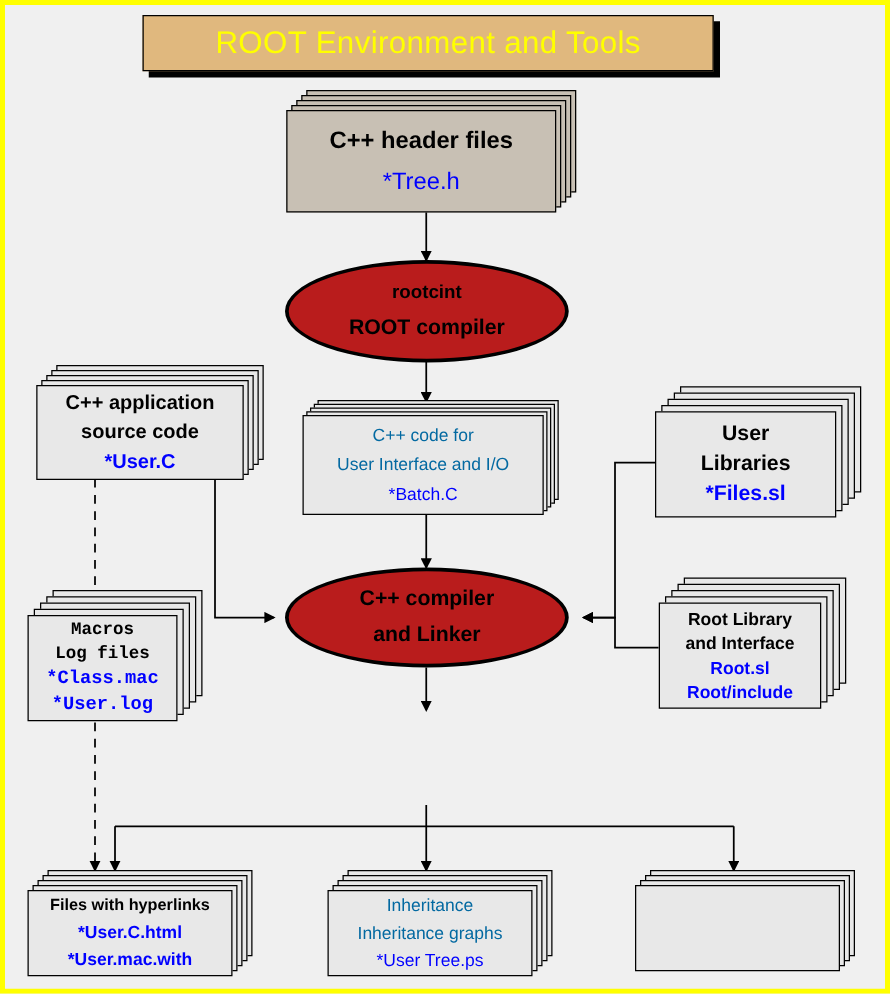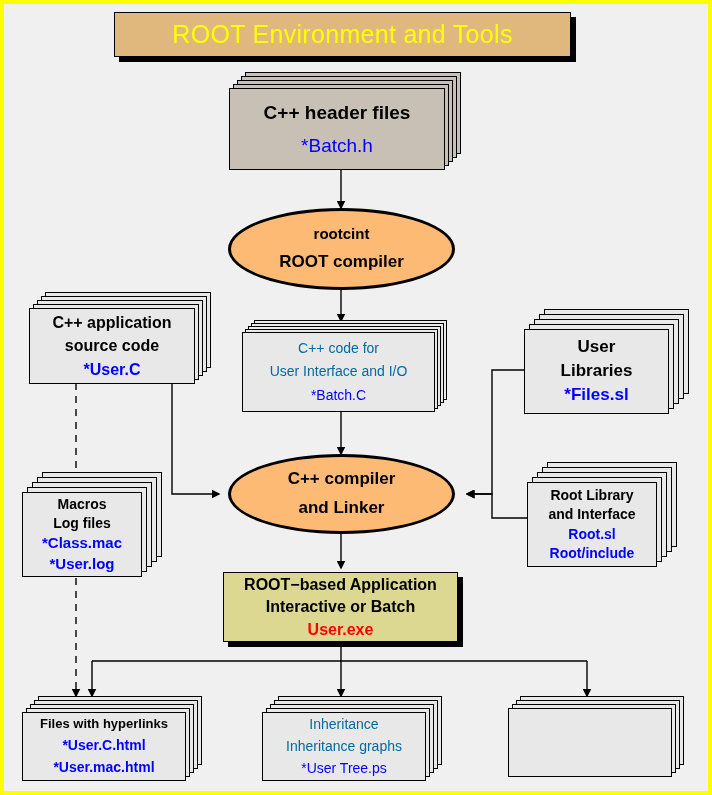--- a/index.html
+++ b/index.html
@@ -87,21 +87,21 @@
   #title-banner .t {
     color: #ffff00;
     font-size: 25px;
     font-weight: normal;
     letter-spacing: 0.3px;
   }
 
   
   .ellipse {
     position: absolute;
-    background: #fdba74;
+    background: #b91c1c;
     border: 3px solid #000;
     border-radius: 50%;
     display: flex;
     flex-direction: column;
     align-items: center;
     justify-content: center;
     text-align: center;
     box-sizing: border-box;
     z-index: 5;
   }
@@ -168,21 +168,21 @@
     <span class="t">ROOT Environment and Tools</span>
   </div>
 
   <div class="node stack" style="left:225px; top:68px; width:232px; height:100px;">
     <div class="sheet" style="left:16px; top:0;  width:216px; height:82px; background:#c8c0b4;"></div>
     <div class="sheet" style="left:12px; top:4px; width:216px; height:82px; background:#c8c0b4;"></div>
     <div class="sheet" style="left:8px;  top:8px; width:216px; height:82px; background:#c8c0b4;"></div>
     <div class="sheet" style="left:4px;  top:12px;width:216px; height:82px; background:#c8c0b4;"></div>
     <div class="front tan" style="top:16px; width:216px; height:82px;">
       <span class="ln s19 blk">C++ header files</span>
-      <span class="ln s19 blun" style="margin-top:10px;">*Batch.h</span>
+      <span class="ln s19 blun" style="margin-top:10px;">*Tree.h</span>
     </div>
   </div>
 
   <div class="ellipse" style="left:224px; top:204px; width:227px; height:82px;">
     <span class="ln s15 blk">rootcint</span>
     <span class="ln s17 blk" style="margin-top:8px;">ROOT compiler</span>
   </div>
 
   <div class="node stack" style="left:25px; top:288px; width:185px; height:92px;">
     <div class="sheet" style="left:16px; top:0;  width:166px; height:76px;"></div>
@@ -213,21 +213,21 @@
     <div class="sheet" style="left:15px; top:5px; width:145px; height:85px;"></div>
     <div class="sheet" style="left:10px; top:10px;width:145px; height:85px;"></div>
     <div class="sheet" style="left:5px;  top:15px;width:145px; height:85px;"></div>
     <div class="front" style="top:20px; width:145px; height:85px;">
       <span class="ln s17 blk">User</span>
       <span class="ln s17 blk" style="margin-top:3px;">Libraries</span>
       <span class="ln s17 blu" style="margin-top:3px;">*Files.sl</span>
     </div>
   </div>
 
-  <div class="node stack" style="left:18px; top:468px; width:140px; height:105px;">
+  <div class="node stack" style="left:18px; top:468px; width:140px; height:105px;font-family:Liberation Mono, monospace;">
     <div class="sheet" style="left:20px; top:0;  width:120px; height:85px;"></div>
     <div class="sheet" style="left:15px; top:5px; width:120px; height:85px;"></div>
     <div class="sheet" style="left:10px; top:10px;width:120px; height:85px;"></div>
     <div class="sheet" style="left:5px;  top:15px;width:120px; height:85px;"></div>
     <div class="front" style="top:20px; width:120px; height:85px;">
       <span class="ln s14 blk">Macros</span>
       <span class="ln s14 blk" style="margin-top:2px;">Log files</span>
       <span class="ln s15 blu" style="margin-top:2px;">*Class.mac</span>
       <span class="ln s15 blu" style="margin-top:2px;">*User.log</span>
     </div>
@@ -244,35 +244,30 @@
     <div class="sheet" style="left:10px; top:10px;width:130px; height:85px;"></div>
     <div class="sheet" style="left:5px;  top:15px;width:130px; height:85px;"></div>
     <div class="front" style="top:20px; width:130px; height:85px;">
       <span class="ln s14 blk">Root Library</span>
       <span class="ln s14 blk" style="margin-top:2px;">and Interface</span>
       <span class="ln s14 blu" style="margin-top:2px;">Root.sl</span>
       <span class="ln s14 blu" style="margin-top:2px;">Root/include</span>
     </div>
   </div>
 
-  <div id="app-box">
-    <span class="ln s16 blk">ROOT−based Application</span>
-    <span class="ln s16 blk" style="margin-top:3px;">Interactive or Batch</span>
-    <span class="ln s16 red" style="margin-top:3px;">User.exe</span>
-  </div>
 
   <div class="node stack" style="left:18px; top:692px; width:180px; height:85px;">
     <div class="sheet" style="left:16px; top:0;  width:164px; height:69px;"></div>
     <div class="sheet" style="left:12px; top:4px; width:164px; height:69px;"></div>
     <div class="sheet" style="left:8px;  top:8px; width:164px; height:69px;"></div>
     <div class="sheet" style="left:4px;  top:12px;width:164px; height:69px;"></div>
     <div class="front" style="top:16px; width:164px; height:69px;">
       <span class="ln s13 blk">Files with hyperlinks</span>
       <span class="ln s14 blu" style="margin-top:5px;">*User.C.html</span>
-      <span class="ln s14 blu" style="margin-top:5px;">*User.mac.html</span>
+      <span class="ln s14 blu" style="margin-top:5px;">*User.mac.with</span>
     </div>
   </div>
 
   <div class="node stack" style="left:258px; top:692px; width:180px; height:85px;">
     <div class="sheet" style="left:16px; top:0;  width:164px; height:69px;"></div>
     <div class="sheet" style="left:12px; top:4px; width:164px; height:69px;"></div>
     <div class="sheet" style="left:8px;  top:8px; width:164px; height:69px;"></div>
     <div class="sheet" style="left:4px;  top:12px;width:164px; height:69px;"></div>
     <div class="front" style="top:16px; width:164px; height:69px;">
       <span class="ln s14 blkn">Inheritance</span>

